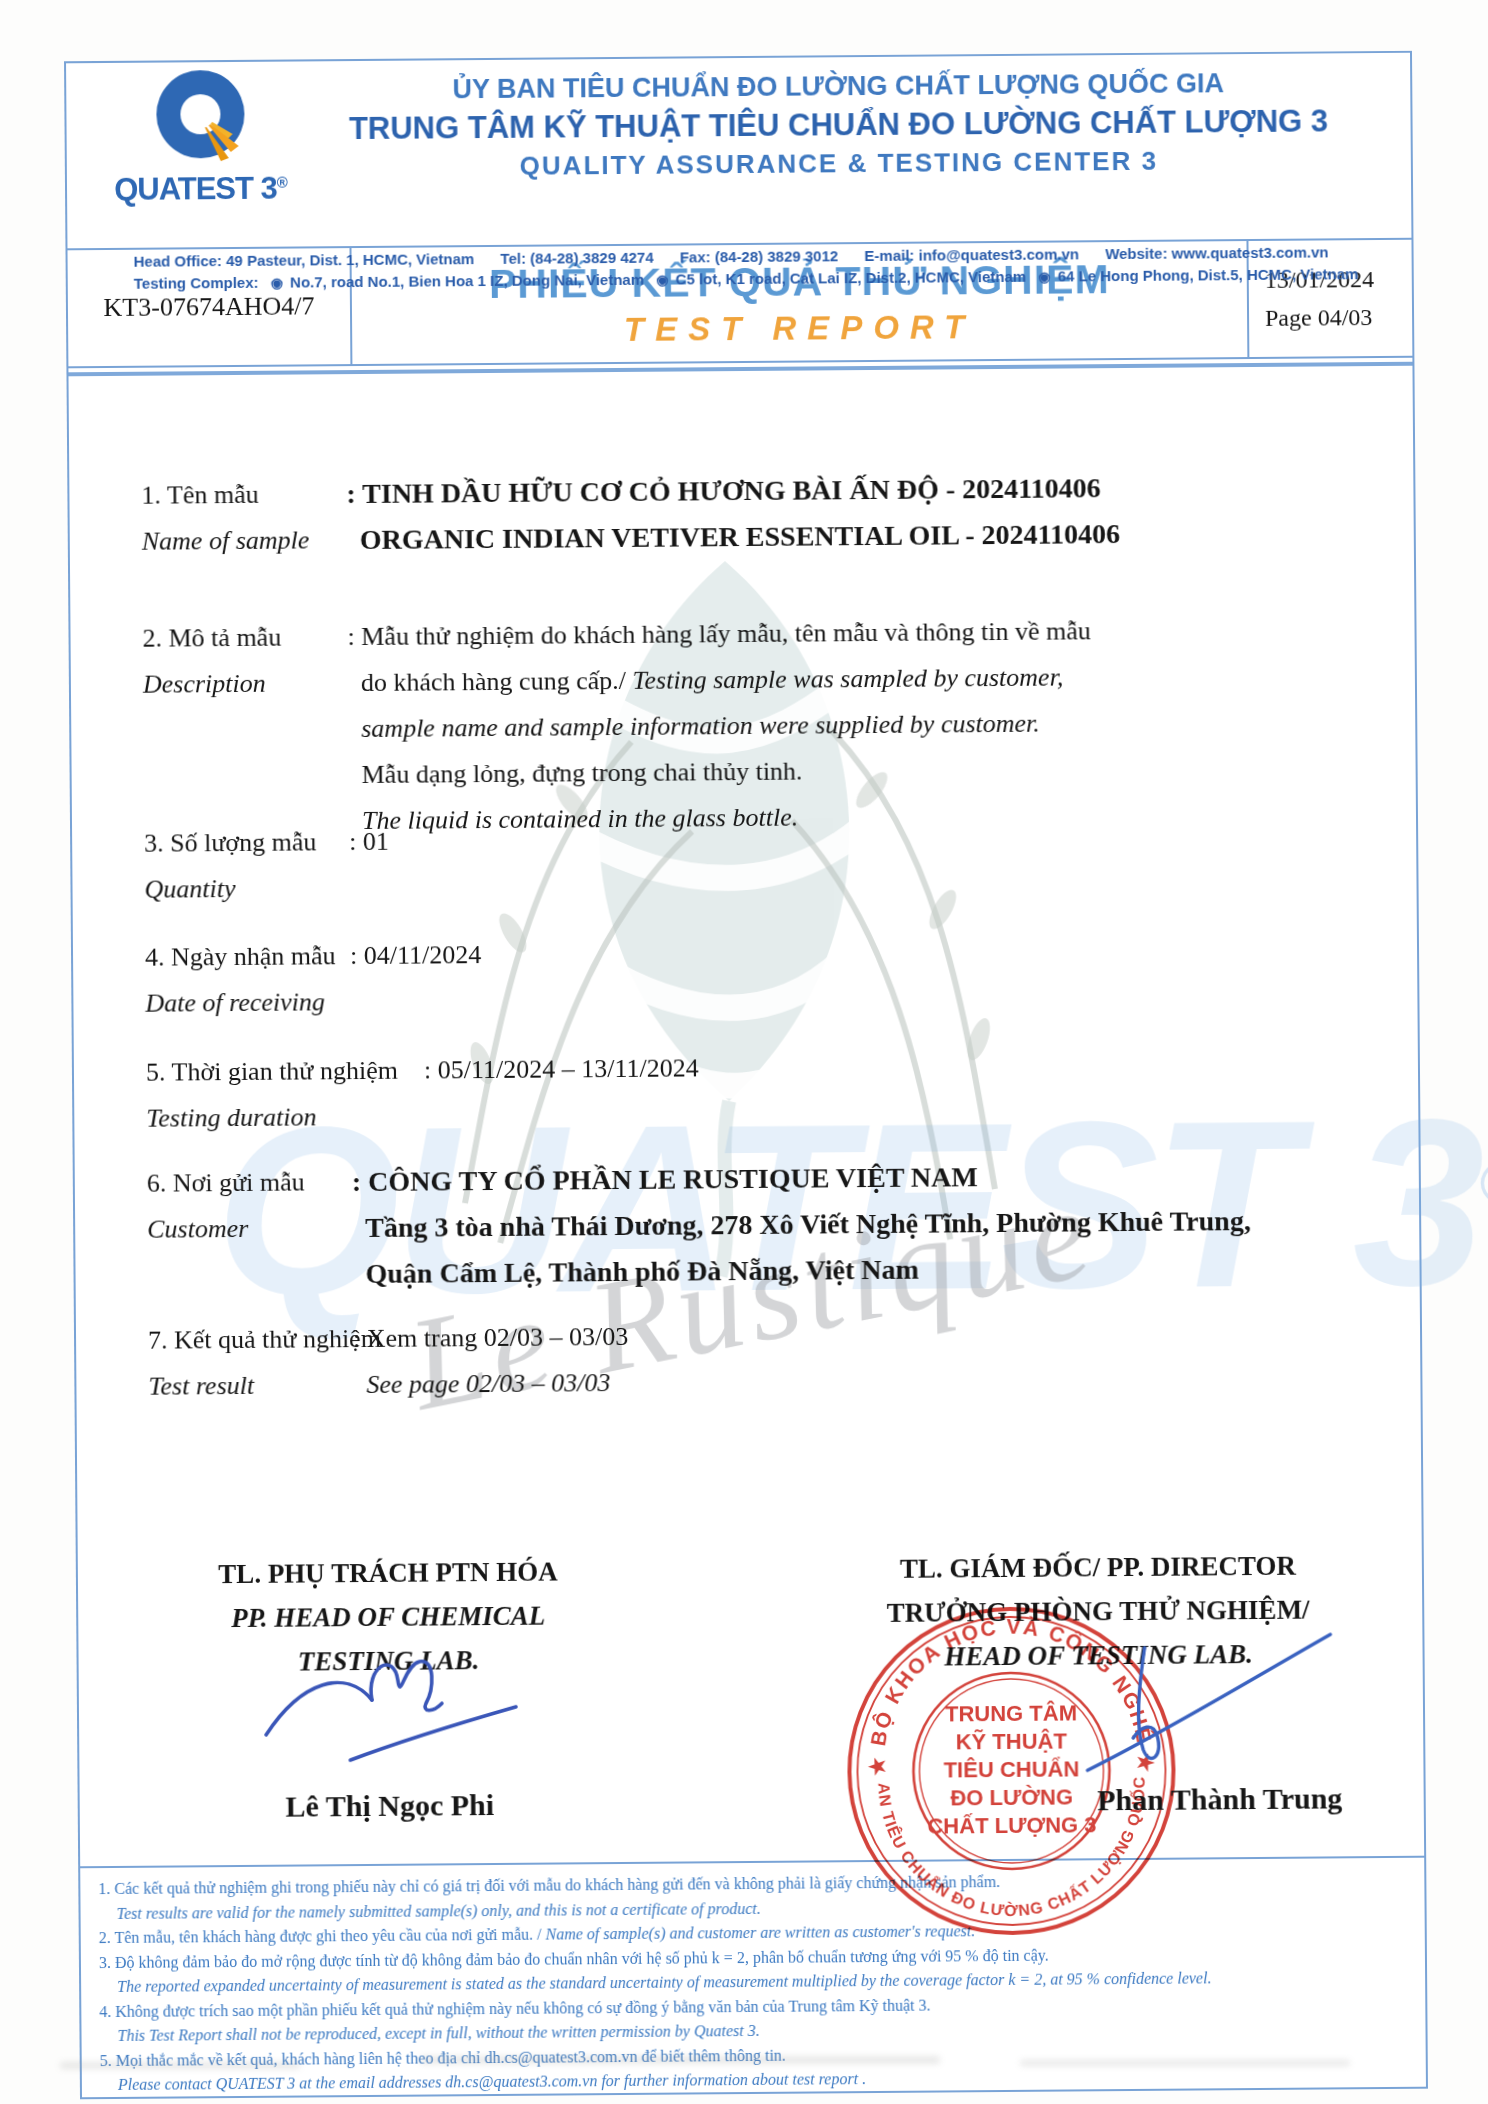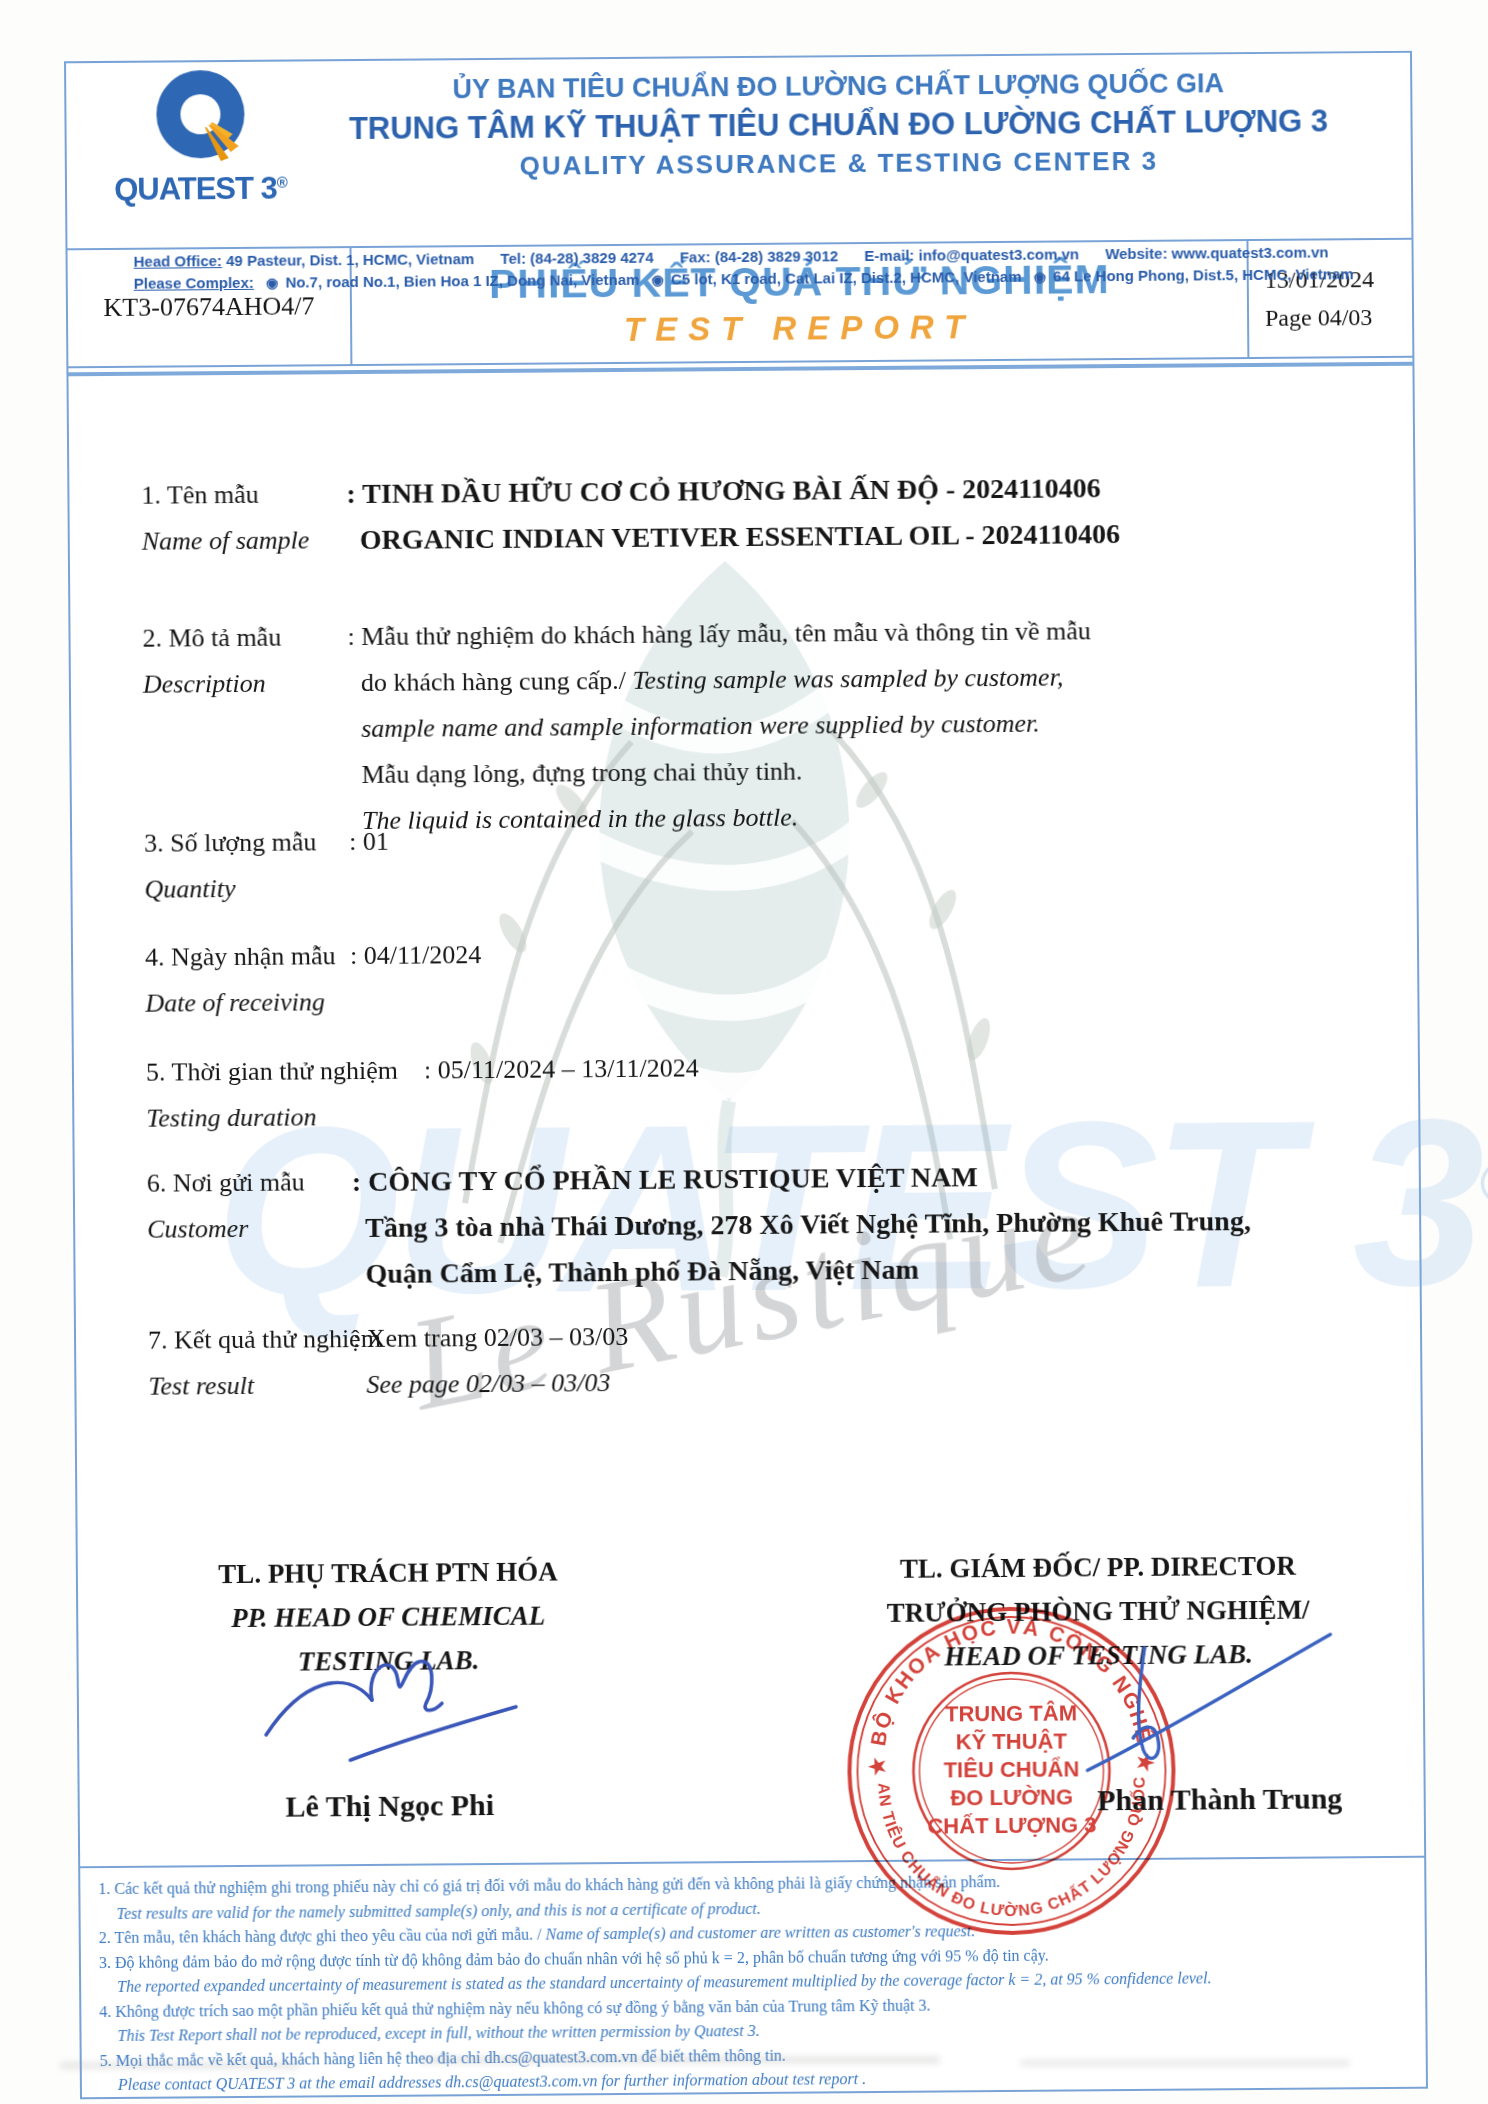--- a/index.html
+++ b/index.html
@@ -22,21 +22,21 @@
     color:#2e68b4;letter-spacing:-1px;line-height:30px;}
   .brand sup{font-size:15px;}
   .org{margin-left:235px;margin-right:35px;text-align:center;padding-top:14px;
     font-family:"Liberation Sans",sans-serif;font-weight:700;}
   .org-l1{font-size:27px;color:#3f79c0;}
   .org-l2{font-size:31px;color:#2d63ae;margin-top:5px;}
   .org-l3{font-size:26px;color:#3f79c0;margin-top:5px;letter-spacing:2px;}
   .contact{position:absolute;left:66px;right:8px;top:126px;padding-top:62px;
     font-family:"Liberation Sans",sans-serif;font-weight:700;font-size:15px;
     color:#2a5caa;line-height:22px;white-space:nowrap;}
-  .contact .lbl-u{text-decoration:underline;}
+  .contact .lbl-u{}
   .contact .gap{display:inline-block;width:22px;}
   .pin{display:inline-block;font-size:14px;color:#2a5caa;margin:0 3px 0 8px;font-style:normal;}
   
   .title-row{display:flex;height:116px;border-bottom:2px solid #79a3d6;}
   .t-cell{display:flex;flex-direction:column;justify-content:center;}
   .t-no{width:282px;border-right:2px solid #79a3d6;align-items:center;font-size:26px;}
   .t-main{flex:1;border-right:2px solid #79a3d6;align-items:center;}
   .t-date{width:163px;align-items:flex-start;padding-left:16px;box-sizing:border-box;
     font-size:24px;line-height:38px;}
   .title-vi{font-family:"Liberation Sans",sans-serif;font-weight:700;font-size:41px;
@@ -106,21 +106,21 @@
     <div class="contact">
       <div>
         <span class="lbl-u">Head Office:</span>
         <span>49 Pasteur, Dist. 1, HCMC, Vietnam</span><span class="gap"></span>
         <span>Tel: (84-28) 3829 4274</span><span class="gap"></span>
         <span>Fax: (84-28) 3829 3012</span><span class="gap"></span>
         <span>E-mail: info@quatest3.com.vn</span><span class="gap"></span>
         <span>Website: www.quatest3.com.vn</span>
       </div>
       <div>
-        <span class="lbl-u">Please Complex:</span>
+        <span class="lbl-u">Testing Complex:</span>
         <span class="pin">◉</span>
         <span>No.7, road No.1, Bien Hoa 1 IZ, Dong Nai, Vietnam</span>
         <span class="pin">◉</span>
         <span>C5 lot, K1 road, Cat Lai IZ, Dist.2, HCMC, Vietnam</span>
         <span class="pin">◉</span>
         <span>64 Le Hong Phong, Dist.5, HCMC, Vietnam</span>
       </div>
     </div>
   </div>
 

